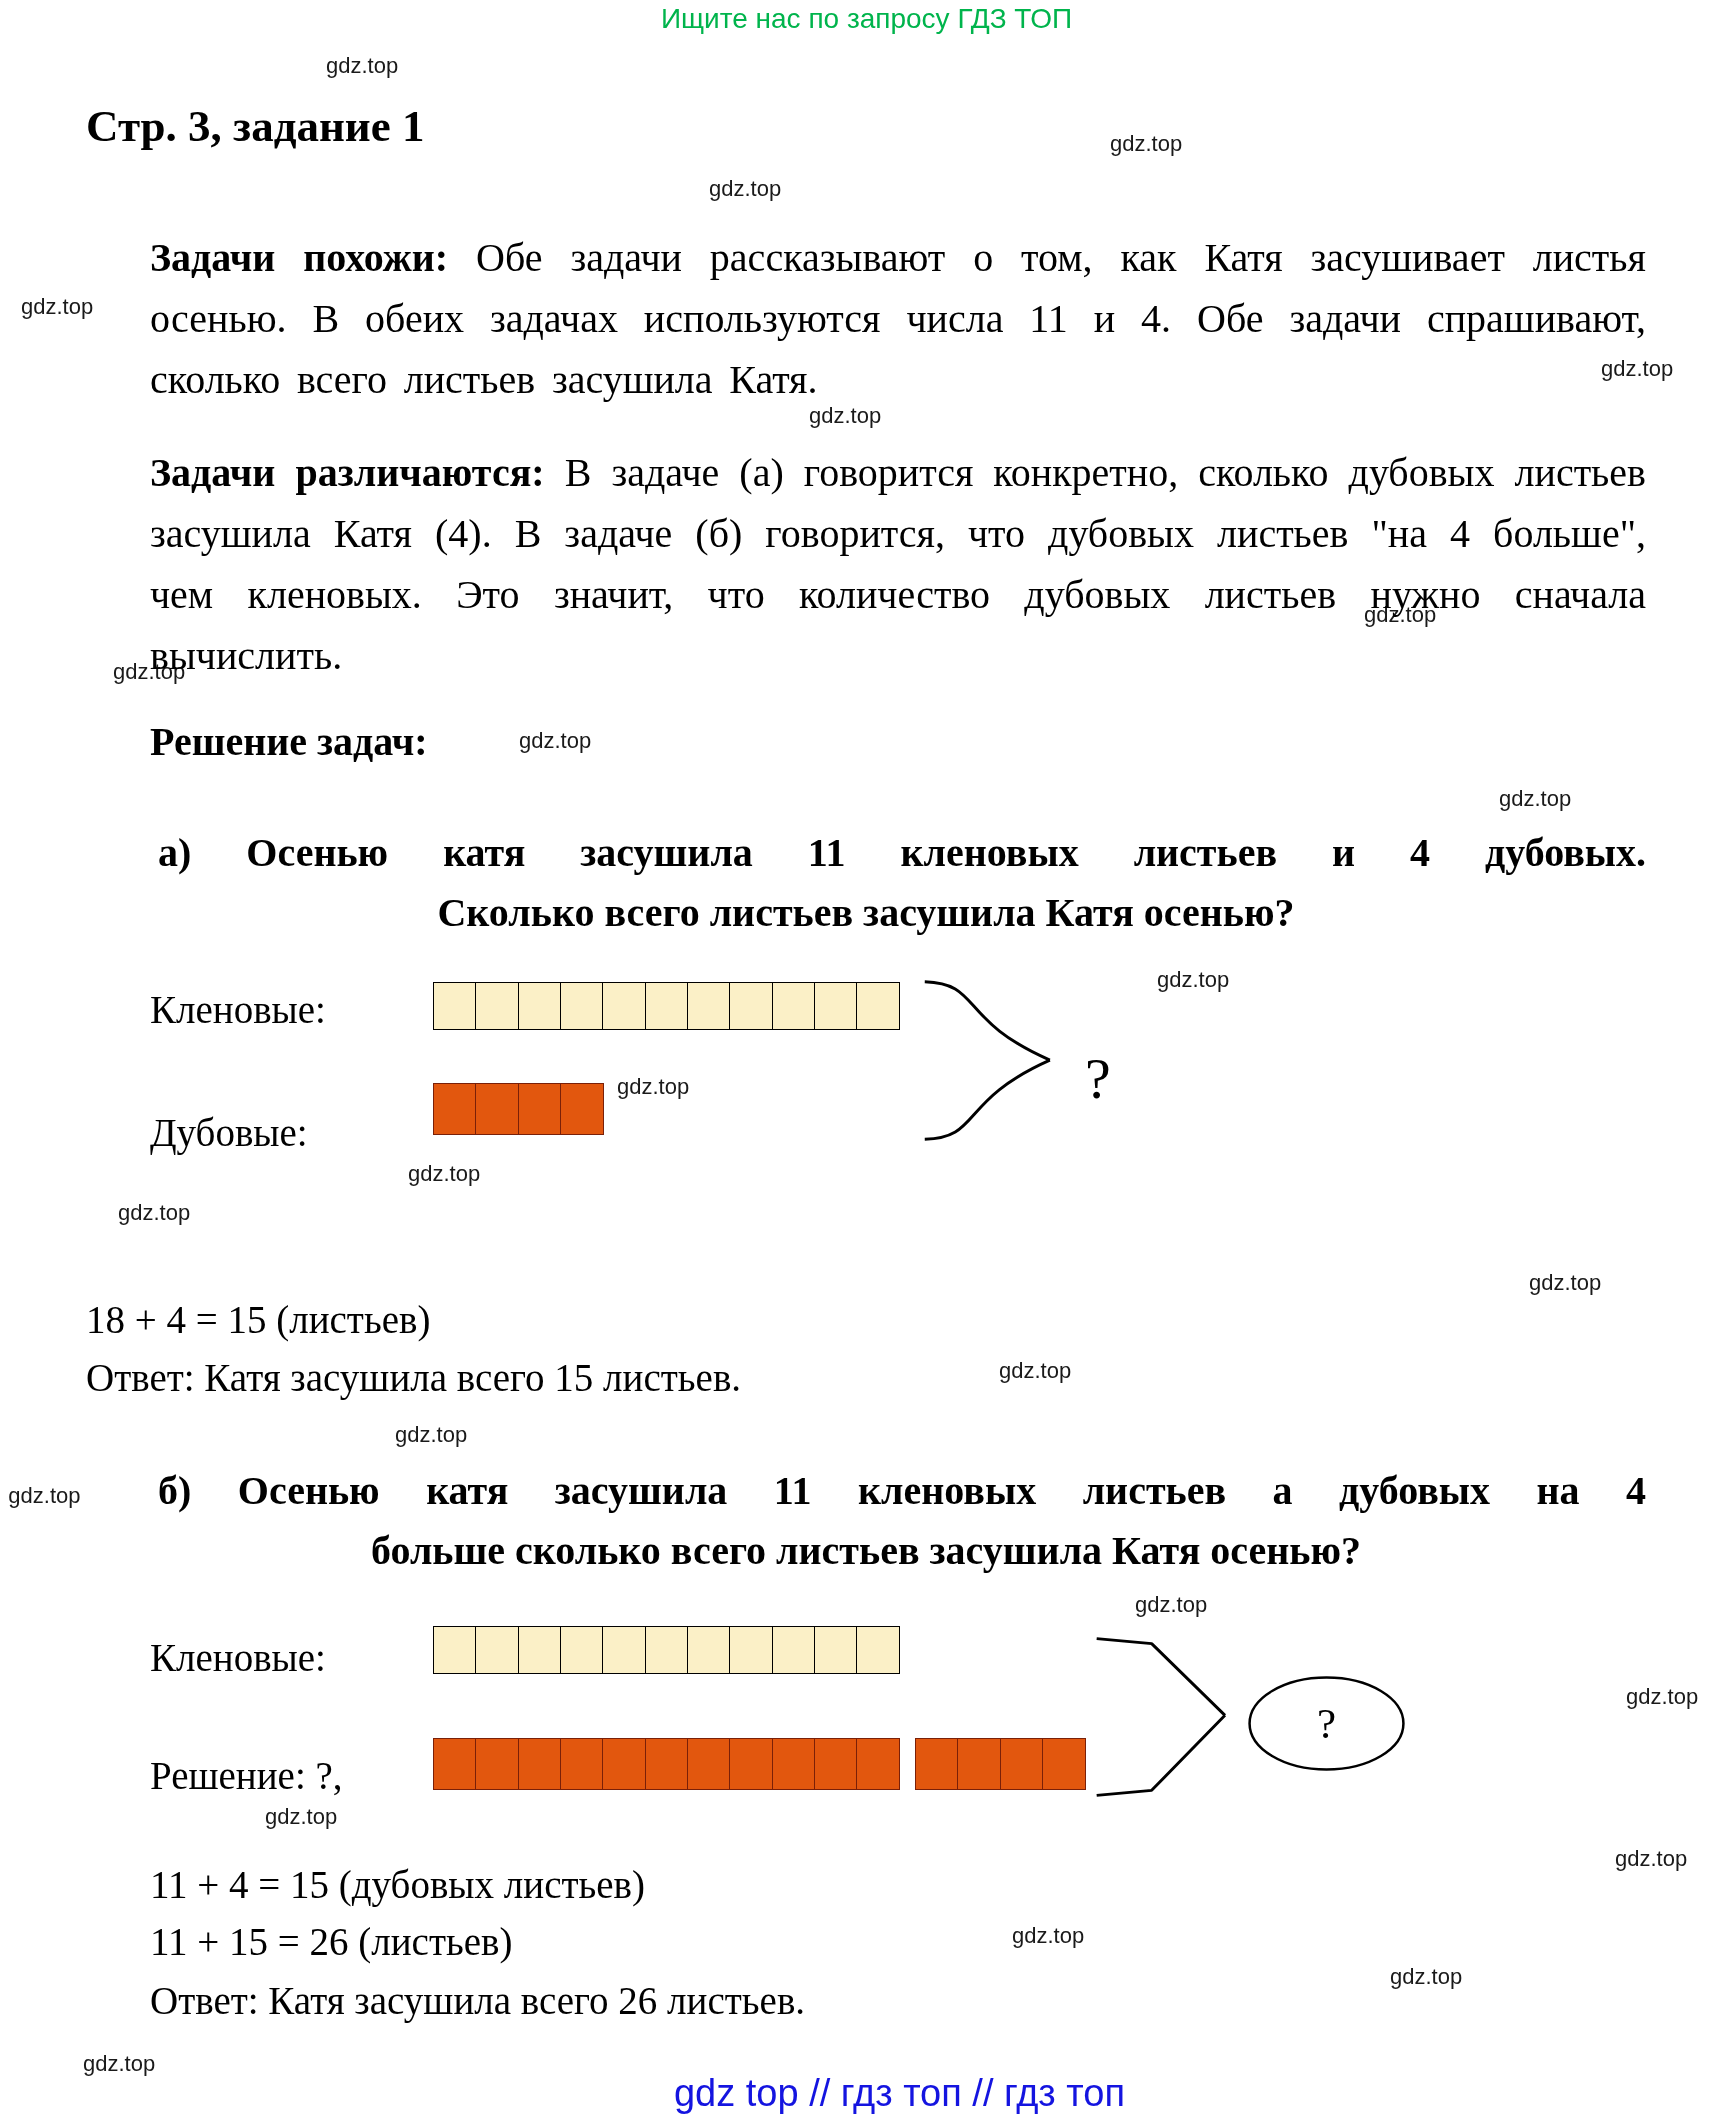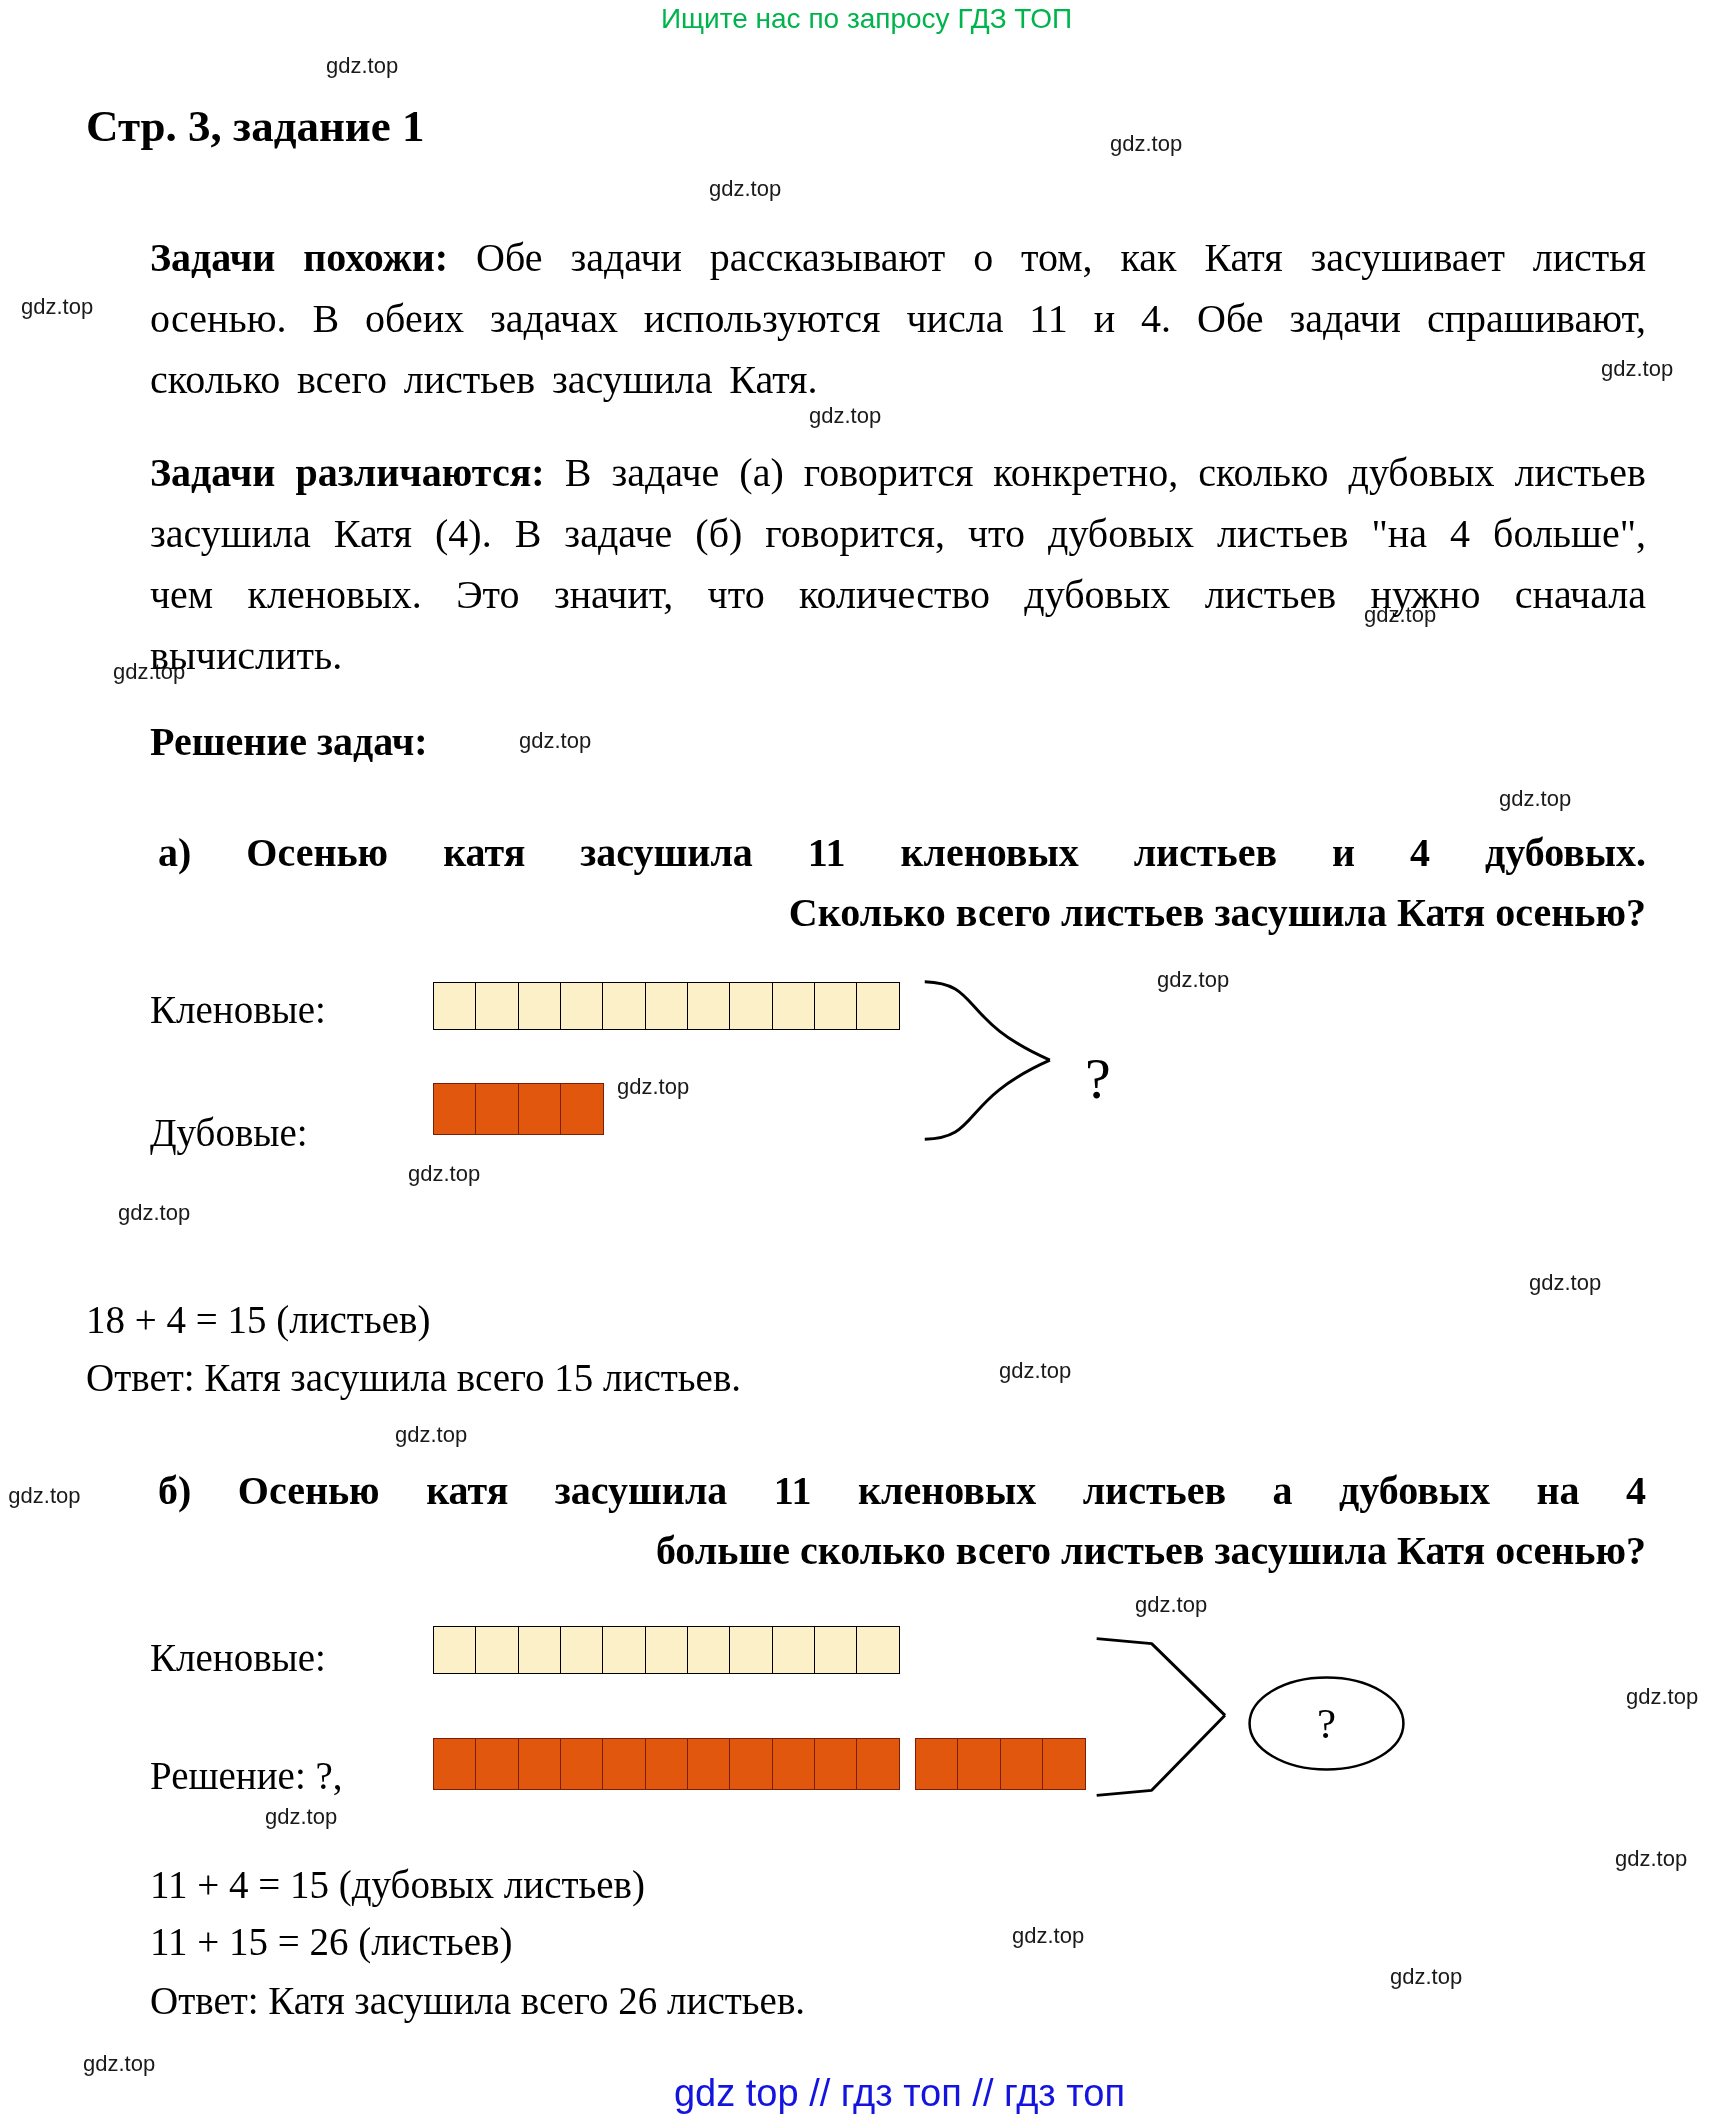--- a/index.html
+++ b/index.html
@@ -40,21 +40,21 @@
   .b { font-weight: bold; }
   .heading {
     position: absolute; left: 150px; top: 718px;
     font-size: 40px; font-weight: bold;
   }
   .stmt {
     position: absolute; left: 86px; width: 1560px;
     font-size: 40px; font-weight: bold; line-height: 60px;
   }
   .stmt-l1 { text-align: justify; text-align-last: justify; text-indent: 72px; }
-  .stmt-l2 { text-align: right; }
+  .stmt-l2 { text-align: center; }
   #stmt-a { top: 823px; }
   #stmt-b { top: 1461px; }
   .row-label { position: absolute; font-size: 39px; white-space: nowrap; }
   .bar { position: absolute; display: flex; }
   .cell {
     box-sizing: border-box;
     width: 44px; height: 48px;
     border: 1.7px solid #000;
     margin-left: -1.7px;
   }

